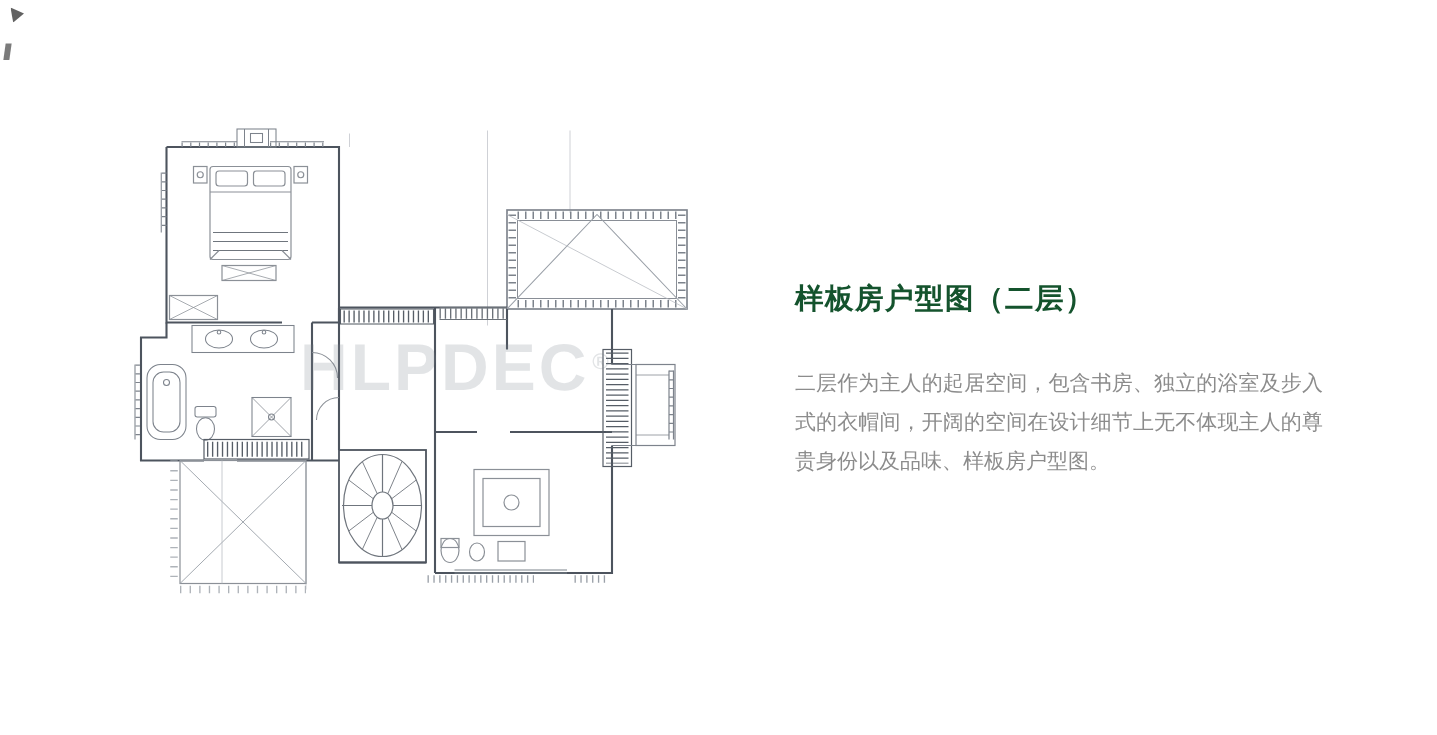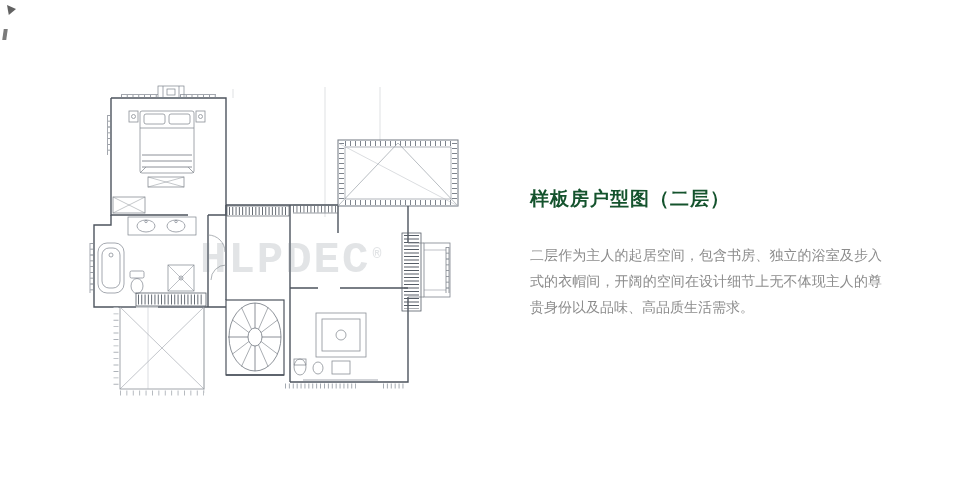--- a/index.html
+++ b/index.html
@@ -28,22 +28,22 @@
 
   
   .plan {
     position: absolute;
     left: 88px; top: 85px;
     width: 382px; height: 312px;
   }
   .plan-svg { display: block; }
   .watermark {
     position: absolute;
-    left: 112px; top: 150px;
-    font-family: Liberation Mono, monospace;
+    left: 112px; top: 136px;
+    font-family: Liberation Sans, sans-serif;
     font-size: 44px;
     font-weight: 700;
     letter-spacing: 2px;
     color: rgba(125, 131, 139, 0.22);
     white-space: nowrap;
     pointer-events: none;
     user-select: none;
   }
   .watermark .reg {
     font-size: 15px;
@@ -225,16 +225,16 @@
       </g>
     </svg>
 
     <div class="watermark">
       <span>HLPDEC</span><span class="reg">®</span>
     </div>
   </div>
 
   <div class="info">
     <h2 class="title">样板房户型图（二层）</h2>
-    <p class="desc">二层作为主人的起居空间，包含书房、独立的浴室及步入式的衣帽间，开阔的空间在设计细节上无不体现主人的尊贵身份以及品味、高品质生活需求。</p>
+    <p class="desc">二层作为主人的起居空间，包含书房、独立的浴室及步入式的衣帽间，开阔的空间在设计细节上无不体现主人的尊贵身份以及品味、样板房户型图。</p>
   </div>
 
 </div>
 
 </body></html>

